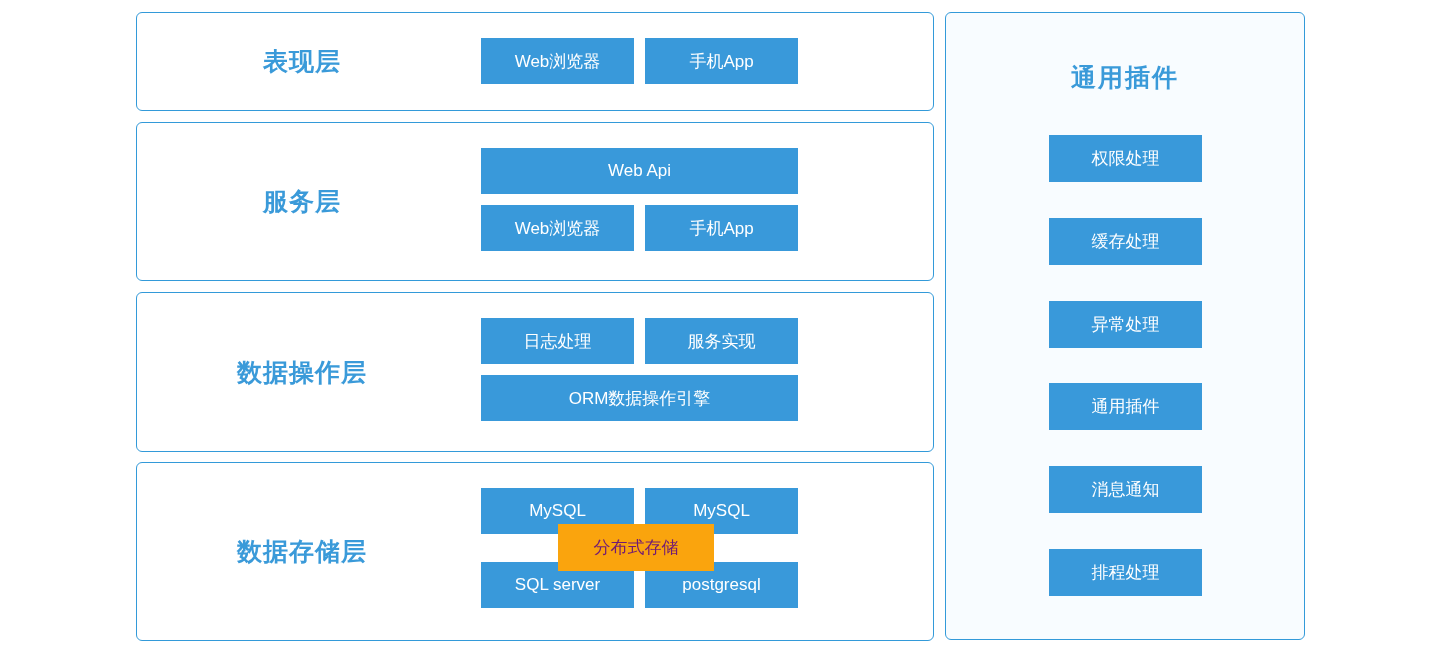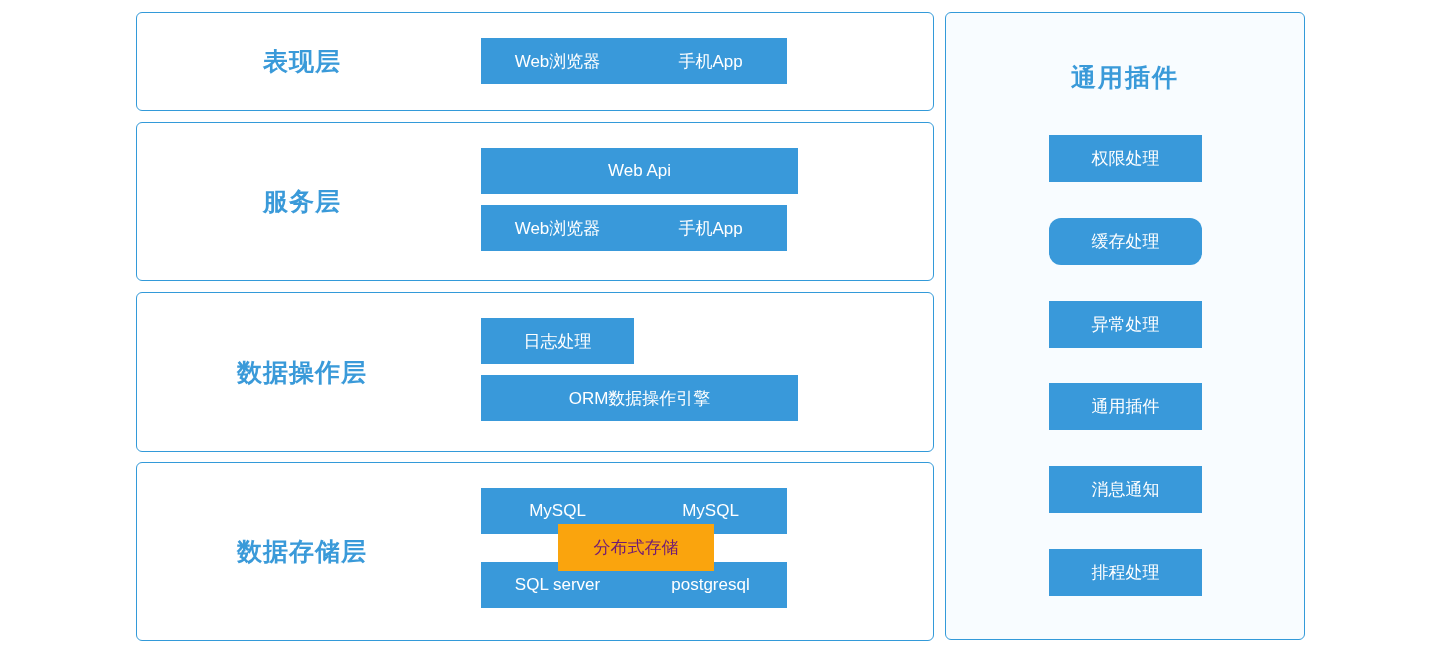--- a/index.html
+++ b/index.html
@@ -21,21 +21,21 @@
   .layer-label {
     position:absolute; left:0; top:0; bottom:0; width:330px;
     display:flex; align-items:center; justify-content:center;
     color:#3a9ad9; font-size:25px; font-weight:bold; letter-spacing:1px;
   }
   .blocks {
     position:absolute; left:344px; top:25px;
     display:flex; flex-direction:column; gap:11px;
   }
   #layer-3 .blocks { gap:28px; }
-  .row { display:flex; }
+  .row { display:flex; gap:11px; }
   .block {
     box-sizing:border-box; width:153px; height:46px;
     background:#3999da; color:#ffffff; font-size:17px;
     display:flex; align-items:center; justify-content:center;
     white-space:nowrap;
   }
   .block.wide { width:317px; }
   .overlay-block {
     position:absolute; left:421px; top:61px; width:156px; height:47px;
     background:#faa40d; color:#701a75; font-size:17px;
@@ -43,21 +43,21 @@
   }
   .plugins-title {
     margin-top:48px; text-align:center;
     color:#3a9ad9; font-size:25px; font-weight:bold; letter-spacing:2px;
   }
   .plugin-item {
     position:absolute; left:103px; width:153px; height:47px;
     background:#3999da; color:#ffffff; font-size:17px;
     display:flex; align-items:center; justify-content:center;
   }
-  .pi-0 { top:122px; } .pi-1 { top:205px;border-radius:12px; } .pi-2 { top:288px; }
+  .pi-0 { top:122px; } .pi-1 { top:205px; } .pi-2 { top:288px; }
   .pi-3 { top:370px; } .pi-4 { top:453px; } .pi-5 { top:536px; }
 </style>
 </head>
 <body>
 
 <div class="canvas">
 
   <section class="panel" id="layer-0">
     <div class="layer-label">表现层</div>
     <div class="blocks">
@@ -79,20 +79,21 @@
         <div class="block">手机App</div>
       </div>
     </div>
   </section>
 
   <section class="panel" id="layer-2">
     <div class="layer-label">数据操作层</div>
     <div class="blocks">
       <div class="row">
         <div class="block">日志处理</div>
+        <div class="block">服务实现</div>
       </div>
       <div class="row">
         <div class="block wide">ORM数据操作引擎</div>
       </div>
     </div>
   </section>
 
   <section class="panel" id="layer-3">
     <div class="layer-label">数据存储层</div>
     <div class="blocks">

